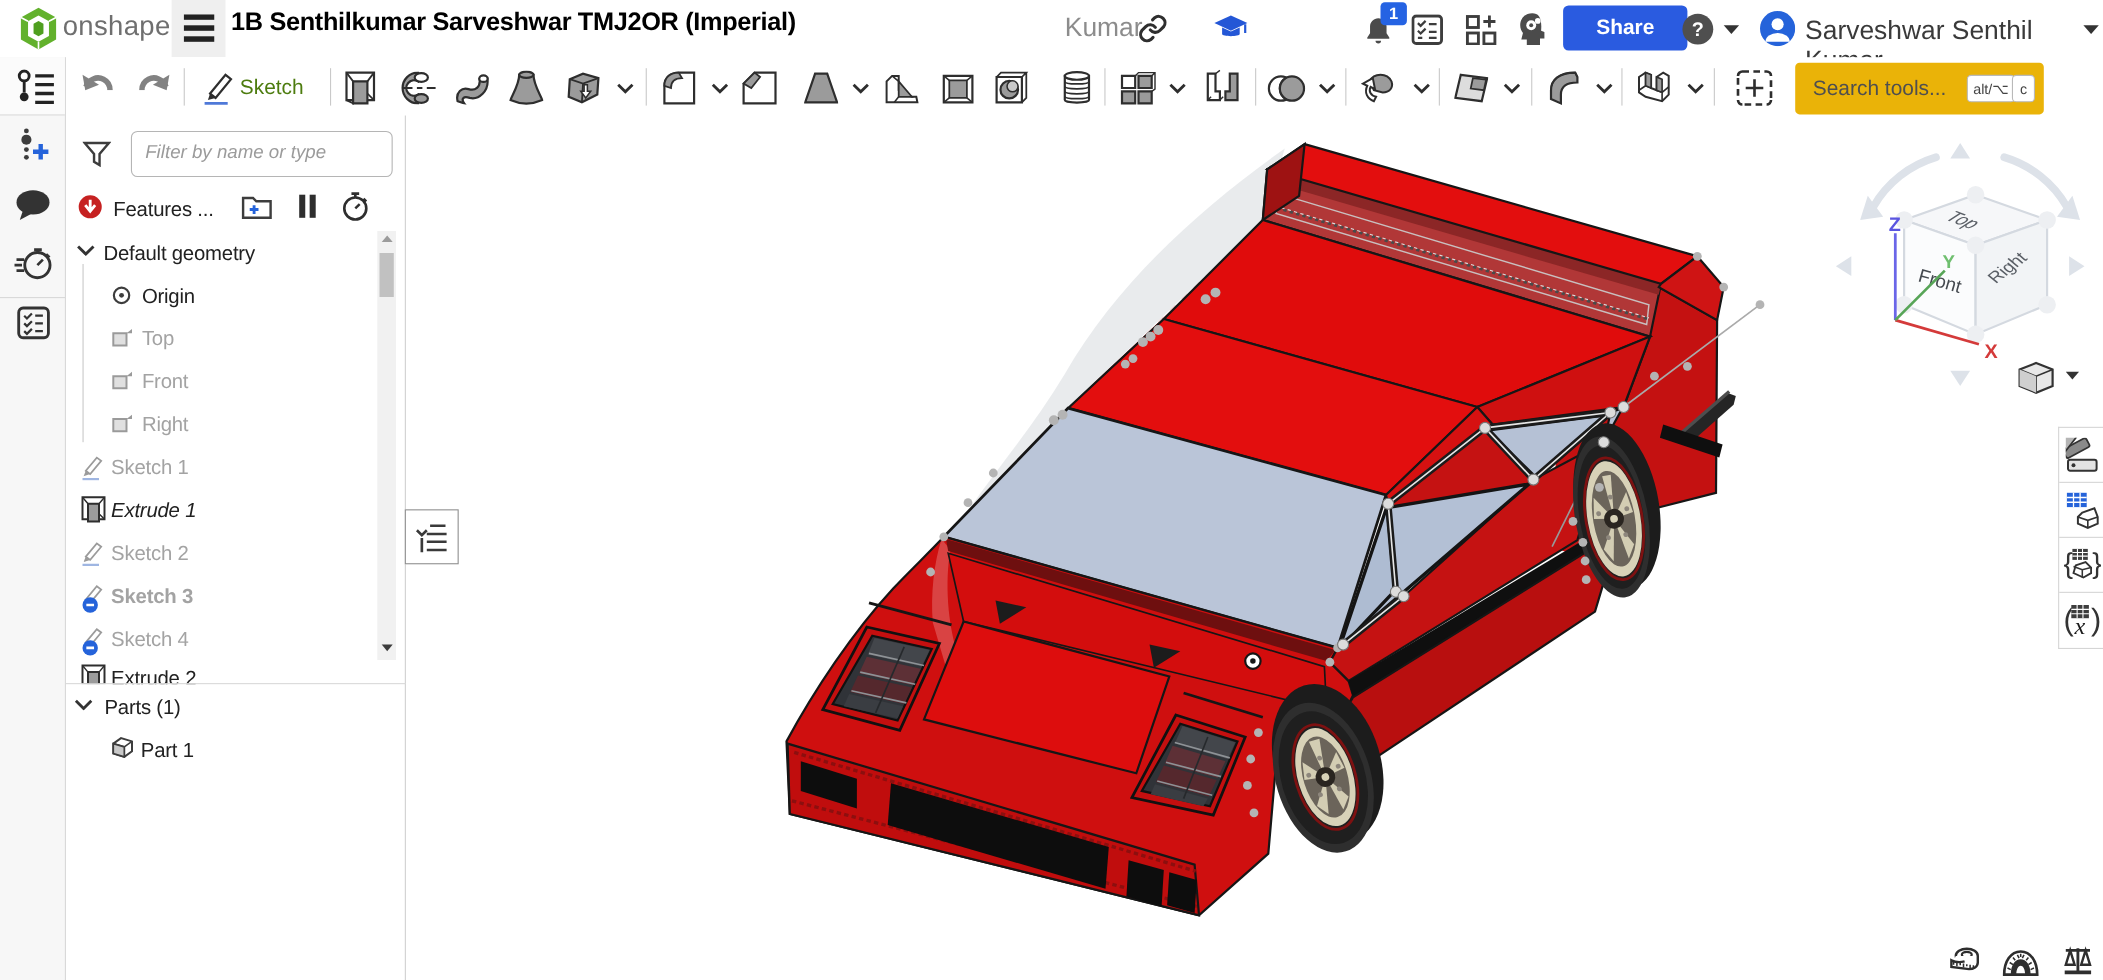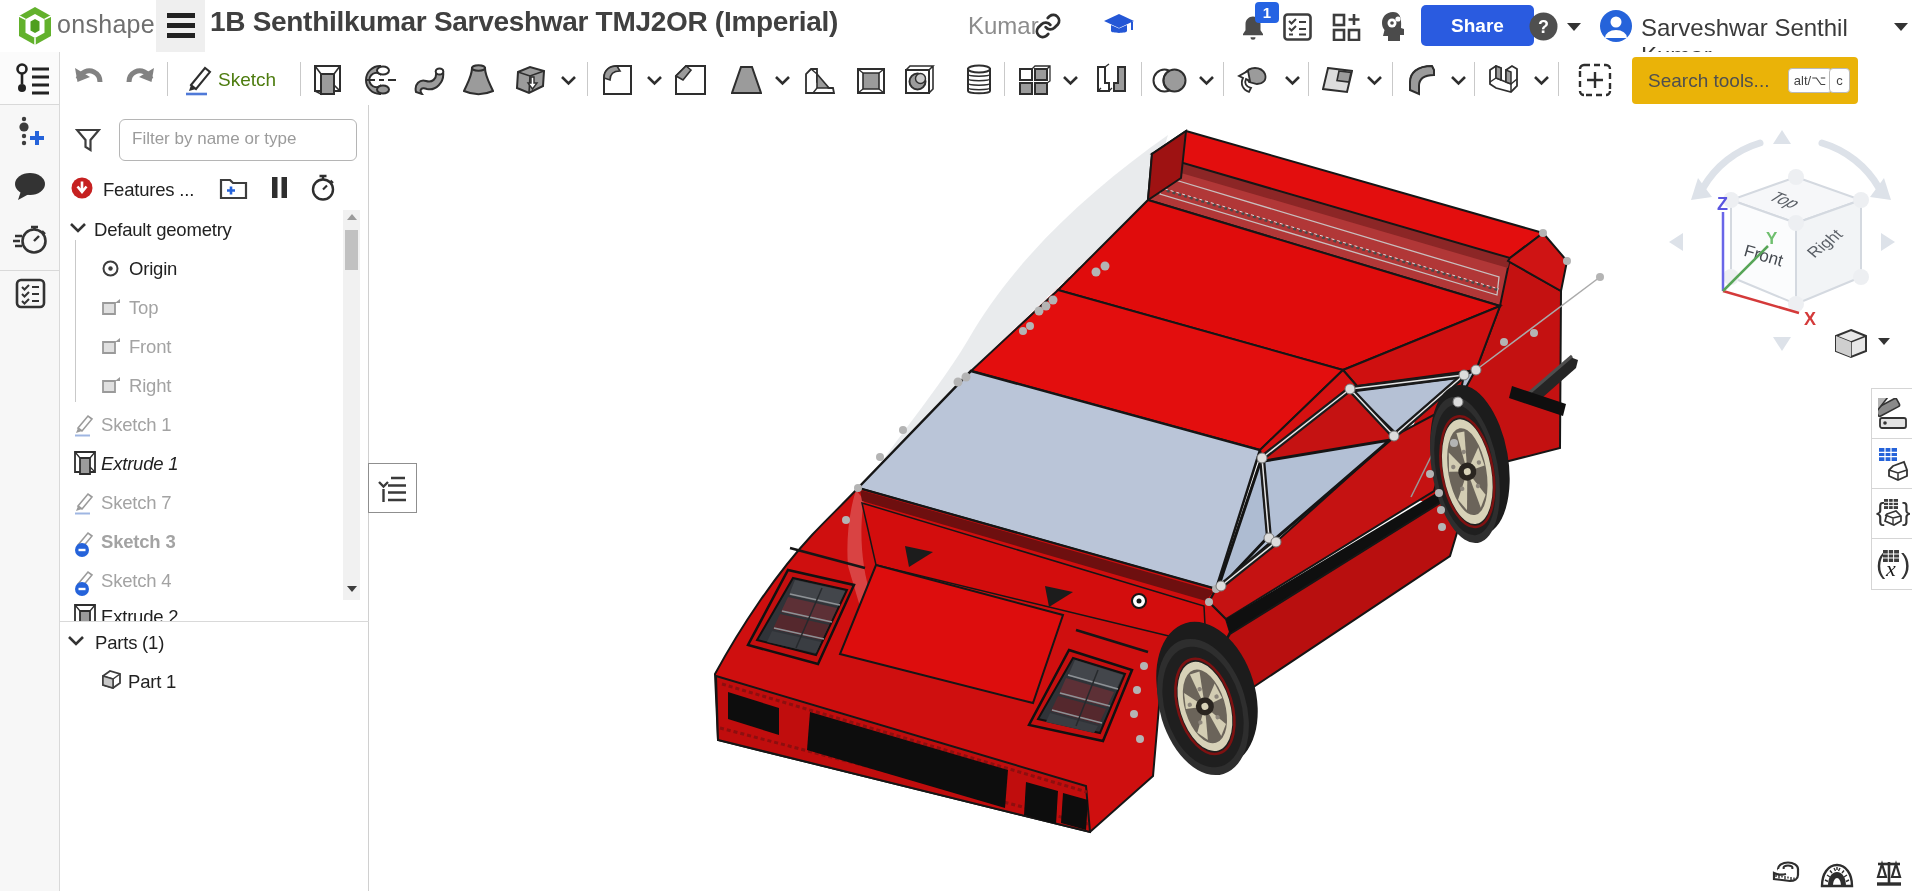--- a/index.html
+++ b/index.html
@@ -3,39 +3,39 @@
 <meta charset="utf-8">
 <style>
   * { margin:0; padding:0; box-sizing:border-box; }
   html,body { width:1912px; height:891px; overflow:hidden; background:#fff;
     font-family:"Liberation Sans", sans-serif; }
   .abs { position:absolute; }
   #page { position:relative; width:1912px; height:891px; }
   
   #header { position:absolute; left:0; top:0; width:1912px; height:52px; background:#fff; }
   #hamburgerbox { position:absolute; left:156px; top:0; width:49px; height:52px; background:#efefef; }
-  #title { position:absolute; left:210px; top:6px; font-size:28px; font-weight:bold; color:#404040; letter-spacing:-0.3px; }
+  #title { position:absolute; left:210px; top:6px; font-size:23px; font-weight:bold; color:#000000; letter-spacing:-0.3px; }
   #main-lbl { position:absolute; left:968px; top:12px; font-size:24px; color:#8c8c8c; }
   #share { position:absolute; left:1421px; top:5px; width:113px; height:41px; background:#2a5be0; border-radius:5px; color:#fff; font-size:19px; font-weight:bold; text-align:center; line-height:41px; }
   #uname { position:absolute; left:1641px; top:14px; font-size:24px; color:#3a3a3a; }
   
   #toolbar { position:absolute; left:0; top:52px; width:1912px; height:53px; background:#fff; }
   .tsep { position:absolute; top:10px; width:1px; height:34px; background:#c9c9c9; }
   #sketchlbl { position:absolute; left:218px; top:17px; font-size:19px; color:#4d7c0f; }
   #searchbox { position:absolute; left:1632px; top:5px; width:226px; height:47px; background:#eab308; border-radius:4px; }
   #searchbox .txt { position:absolute; left:16px; top:13px; font-size:19px; color:#4f4f4f; }
   .keycap { position:absolute; top:11px; height:25px; background:#fff; border:1px solid #b9b9b9; border-radius:4px; font-size:13px; color:#444; text-align:center; line-height:23px; }
   
   #rail { position:absolute; left:0; top:52px; width:60px; height:839px; background:#f7f7f7; border-right:1px solid #d9d9d9; }
   #railtopcell { position:absolute; left:0; top:0px; width:59px; height:53px; background:#fbfbfb; border-bottom:1px solid #d9d9d9; }
   #railsep2 { position:absolute; left:0; top:218px; width:60px; height:1px; background:#d9d9d9; }
   
   #panel { position:absolute; left:60px; top:105px; width:309px; height:786px; background:#fff; border-right:1px solid #d0d0d0; }
   #filterbox { position:absolute; left:59px; top:14px; width:238px; height:42px; border:1px solid #b5b5b5; border-radius:6px; }
-  #filterbox span { position:absolute; left:12px; top:9px; font-size:17px; color:#9b9b9b;text-align:center; }
+  #filterbox span { position:absolute; left:12px; top:9px; font-style:italic; font-size:17px; color:#9b9b9b;text-align:center; }
   .prow { position:absolute; font-size:18.5px; color:#212121; white-space:nowrap; letter-spacing:-0.2px; }
   .gray { color:#a3a3a3; }
   #scrollbar { position:absolute; left:283px; top:105px; width:17px; height:390px; background:#f1f1f1; }
   #thumb { position:absolute; left:2px; top:20px; width:13px; height:40px; background:#c1c1c1; }
   #pdivider { position:absolute; left:0; top:516px; width:309px; height:1px; background:#d9d9d9; }
   
   #viewport { position:absolute; left:370px; top:105px; width:1542px; height:786px; background:#fff; }
   #collapsetab { position:absolute; left:-2px; top:358px; width:49px; height:50px; background:#fff; border:1px solid #8f8f8f; }
   #righttools { position:absolute; right:0px; top:283px; width:41px; height:202px; background:#fff; border:1px solid #d5d5d5; border-right:none; }
   .rcell { width:41px; height:50px; border-bottom:1px solid #d5d5d5; position:relative; }
@@ -448,21 +448,21 @@
         <path d="M1 1 L6 7 L11 1 Z" fill="#3d3d3d"></path>
       </svg>
     <div class="prow" style="left:43px;top:74px;">Features ...</div>
     <div class="prow" style="left:34px;top:114px;">Default geometry</div>
     <div class="prow" style="left:69px;top:153px;">Origin</div>
     <div class="prow gray" style="left:69px;top:192px;">Top</div>
     <div class="prow gray" style="left:69px;top:231px;">Front</div>
     <div class="prow gray" style="left:69px;top:270px;">Right</div>
     <div class="prow gray" style="left:41px;top:309px;">Sketch 1</div>
     <div class="prow" style="left:41px;top:348px;font-style:italic;">Extrude 1</div>
-    <div class="prow gray" style="left:41px;top:387px;">Sketch 7</div>
+    <div class="prow gray" style="left:41px;top:387px;">Sketch 2</div>
     <div class="prow gray" style="left:41px;top:426px;font-weight:bold;">Sketch 3</div>
     <div class="prow gray" style="left:41px;top:465px;">Sketch 4</div>
     <div class="prow" style="left:41px;top:501px;">Extrude 2</div>
     <div id="scrollbar">
         <div id="thumb"></div>
       </div>
     <div class="abs" style="left:0;top:517px;width:290px;height:10px;background:#fff"></div>
     <div id="pdivider"></div>
     <div class="prow" style="left:35px;top:527px;">Parts (1)</div>
     <div class="prow" style="left:68px;top:566px;">Part 1</div>

